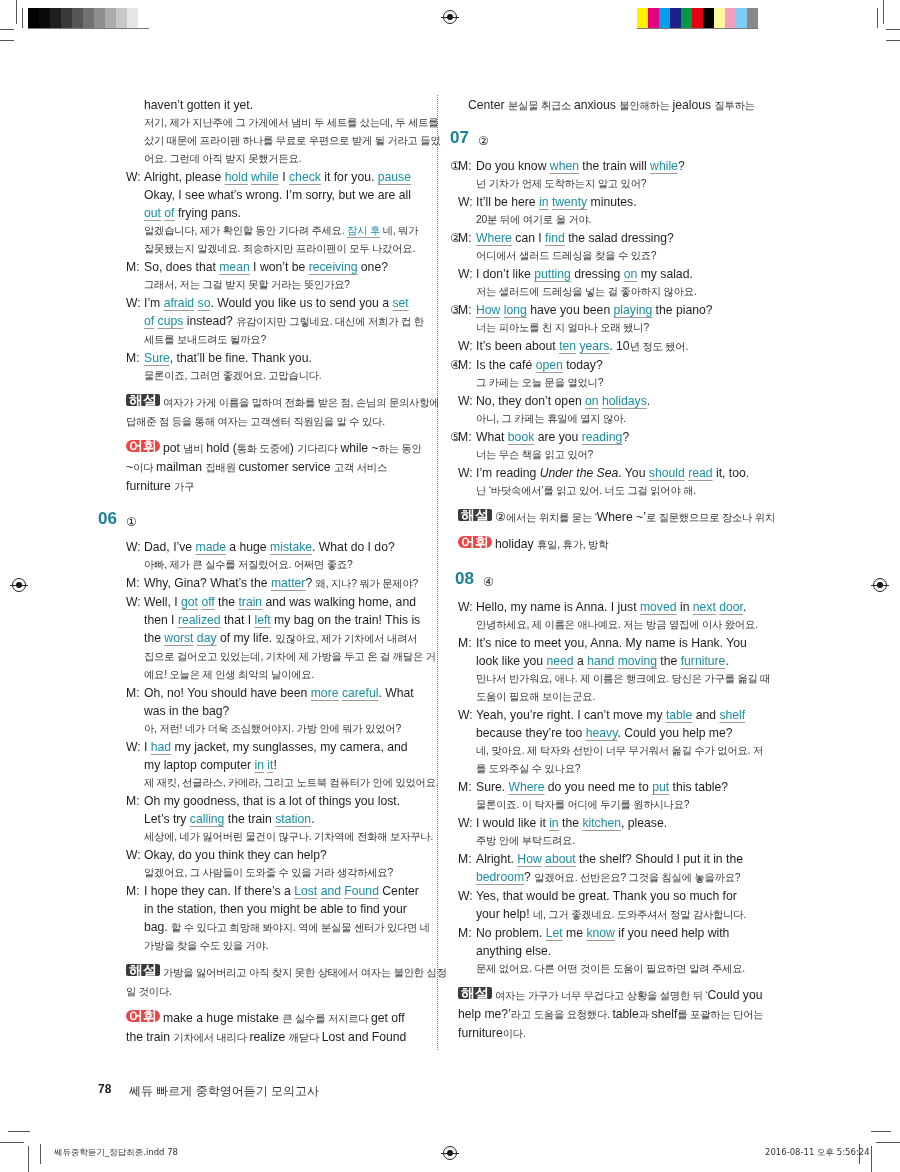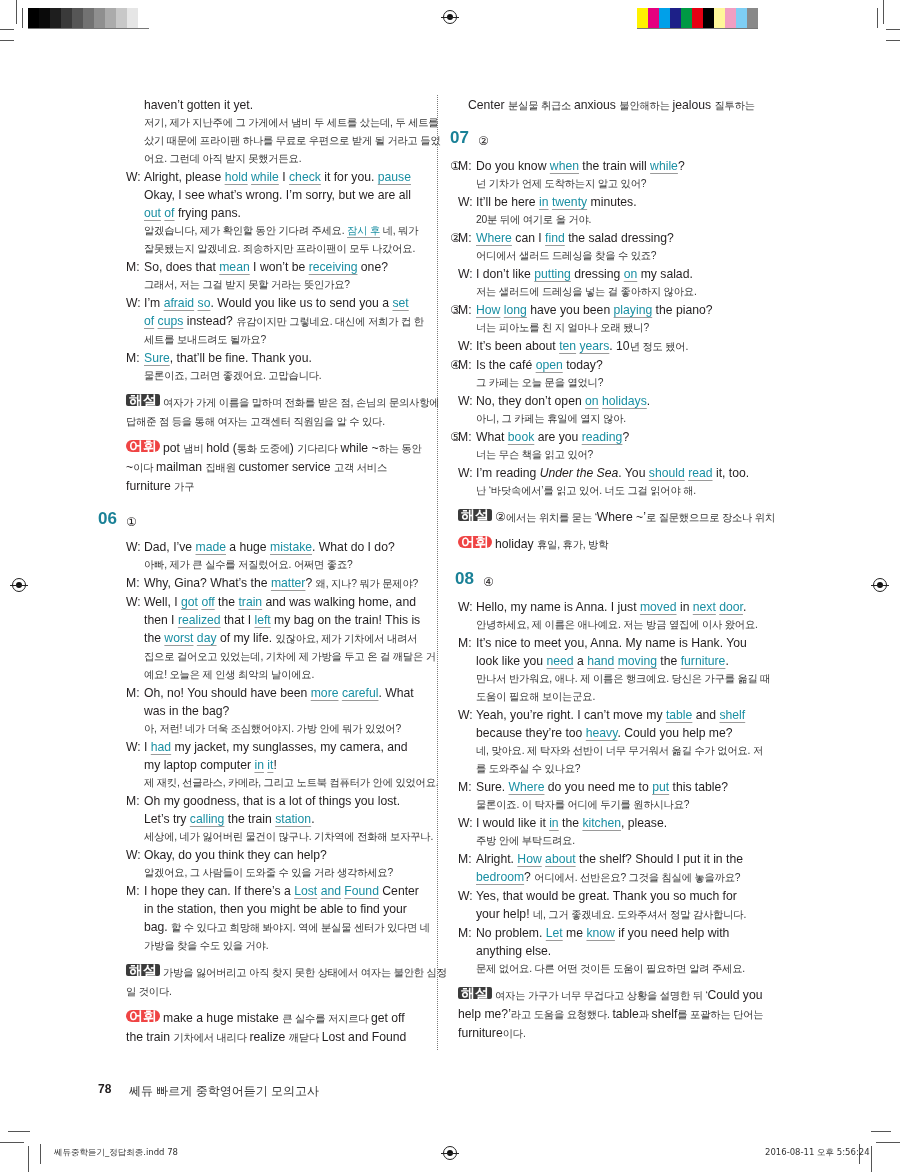--- a/index.html
+++ b/index.html
@@ -206,21 +206,21 @@
       <div class="line ind ko"><span class="ko">도움이 필요해 보이는군요.</span></div>
       <div class="line ind"><span class="spk">W:</span>Yeah, you’re right. I can’t move my <span class="u">table</span> and <span class="u">shelf</span></div>
       <div class="line ind">because they’re too <span class="u">heavy</span>. Could you help me?</div>
       <div class="line ind ko"><span class="ko">네, 맞아요. 제 탁자와 선반이 너무 무거워서 옮길 수가 없어요. 저</span></div>
       <div class="line ind ko"><span class="ko">를 도와주실 수 있나요?</span></div>
       <div class="line ind"><span class="spk">M:</span>Sure. <span class="u">Where</span> do you need me to <span class="u">put</span> this table?</div>
       <div class="line ind ko"><span class="ko">물론이죠. 이 탁자를 어디에 두기를 원하시나요?</span></div>
       <div class="line ind"><span class="spk">W:</span>I would like it <span class="u">in</span> the <span class="u">kitchen</span>, please.</div>
       <div class="line ind ko"><span class="ko">주방 안에 부탁드려요.</span></div>
       <div class="line ind"><span class="spk">M:</span>Alright. <span class="u">How</span> <span class="u">about</span> the shelf? Should I put it in the</div>
-      <div class="line ind"><span class="u">bedroom</span>? <span class="ko">어디에서. 선반은요? 그것을 침실에 놓을까요?</span></div>
+      <div class="line ind"><span class="u">bedroom</span>? <span class="ko">알겠어요. 선반은요? 그것을 침실에 놓을까요?</span></div>
       <div class="line ind"><span class="spk">W:</span>Yes, that would be great. Thank you so much for</div>
       <div class="line ind">your help! <span class="ko">네, 그거 좋겠네요. 도와주셔서 정말 감사합니다.</span></div>
       <div class="line ind"><span class="spk">M:</span>No problem. <span class="u">Let</span> me <span class="u">know</span> if you need help with</div>
       <div class="line ind">anything else.</div>
       <div class="line ind ko"><span class="ko">문제 없어요. 다른 어떤 것이든 도움이 필요하면 알려 주세요.</span></div>
       <div class="gap" style="height: 8px;"></div>
       <div class="line"><span class="badge dark">해설</span><span class="ko">여자는 가구가 너무 무겁다고 상황을 설명한 뒤 ‘</span>Could you</div>
       <div class="line">help me?’<span class="ko">라고 도움을 요청했다. </span>table<span class="ko">과 </span>shelf<span class="ko">를 포괄하는 단어는</span></div>
       <div class="line">furniture<span class="ko">이다.</span></div>
     </div>

